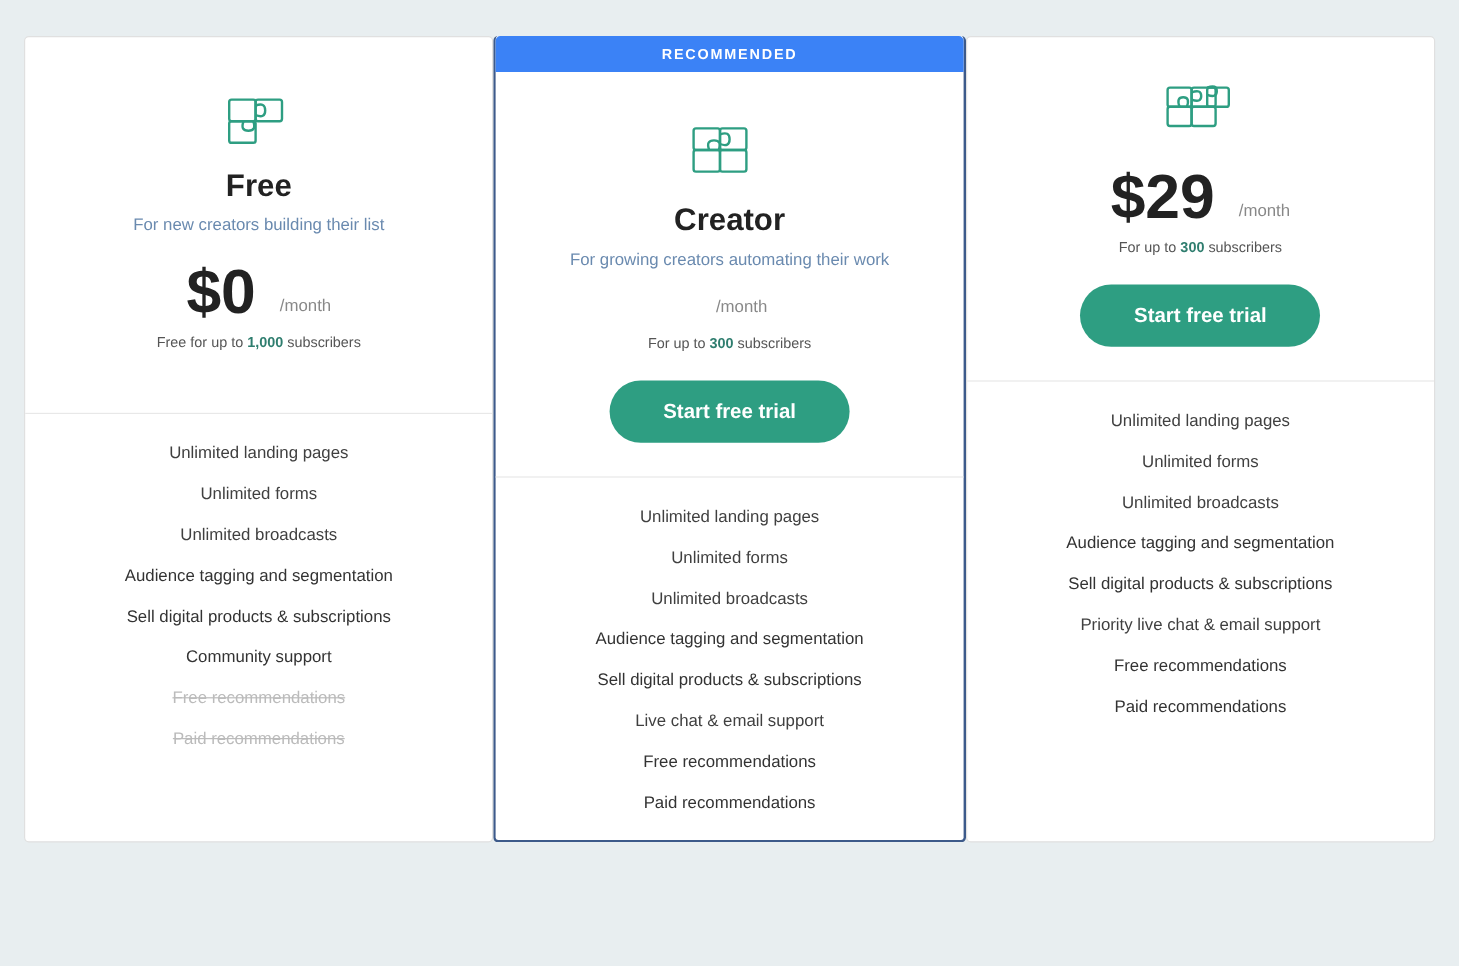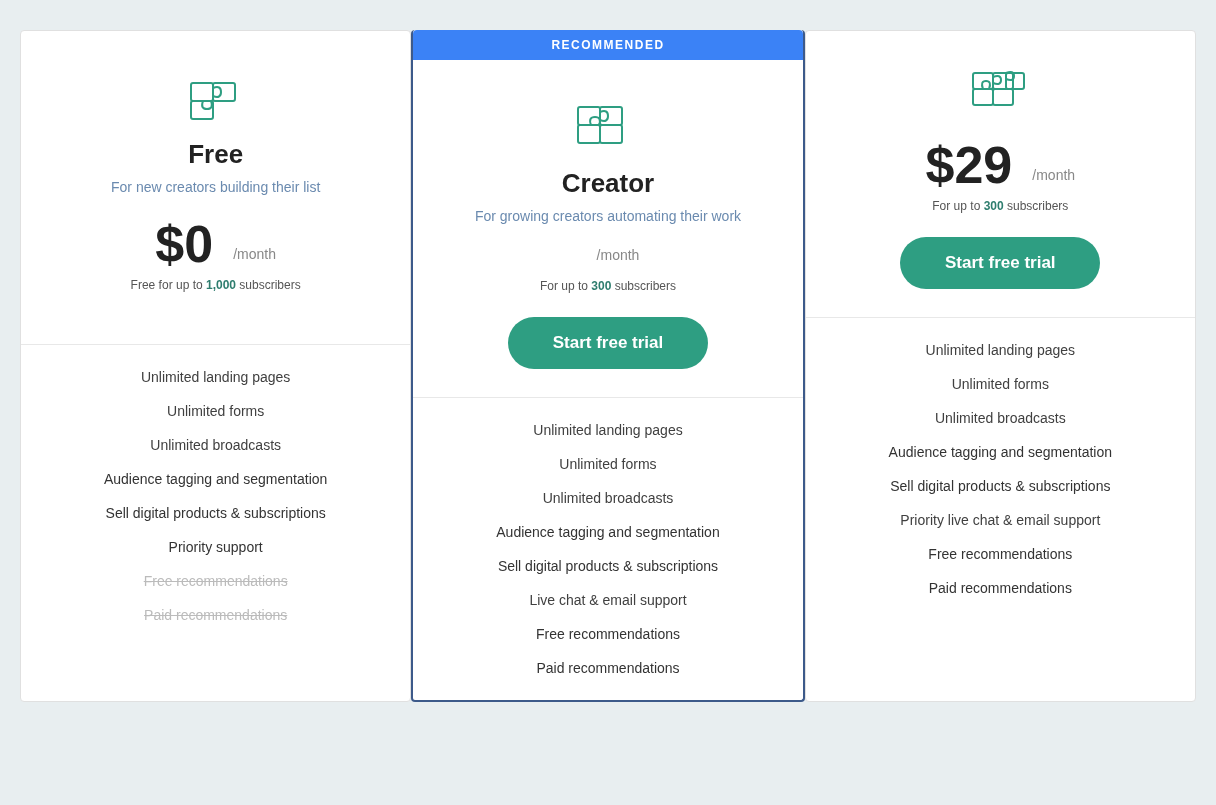--- a/index.html
+++ b/index.html
@@ -145,21 +145,21 @@
       <div class="plan-subscribers">
         Free for up to <strong>1,000</strong> subscribers
       </div>
     </div>
     <div class="plan-features">
   <div class="feature-item teal">Unlimited landing pages</div>
         <div class="feature-item teal">Unlimited forms</div>
         <div class="feature-item teal">Unlimited broadcasts</div>
         <div class="feature-item">Audience tagging and segmentation</div>
         <div class="feature-item">Sell digital products &amp; subscriptions</div>
-        <div class="feature-item">Priority support</div>
+        <div class="feature-item">Community support</div>
         <div class="feature-item strikethrough">Free recommendations</div>
         <div class="feature-item strikethrough">Paid recommendations</div>
       </div>
     </div>
     <div class="plan-card recommended">
       <div class="recommended-badge">RECOMMENDED</div>
     <div class="plan-top">
       <div class="plan-icon"><svg viewBox="0 0 70 60" fill="none" xmlns="http://www.w3.org/2000/svg">
       <rect x="5" y="15" width="22" height="18" rx="2" stroke="#2e9e82" stroke-width="2" fill="none"></rect>
       <path d="M27 20 Q35 17 35 24 Q35 31 27 28" stroke="#2e9e82" stroke-width="2" fill="none"></path>

